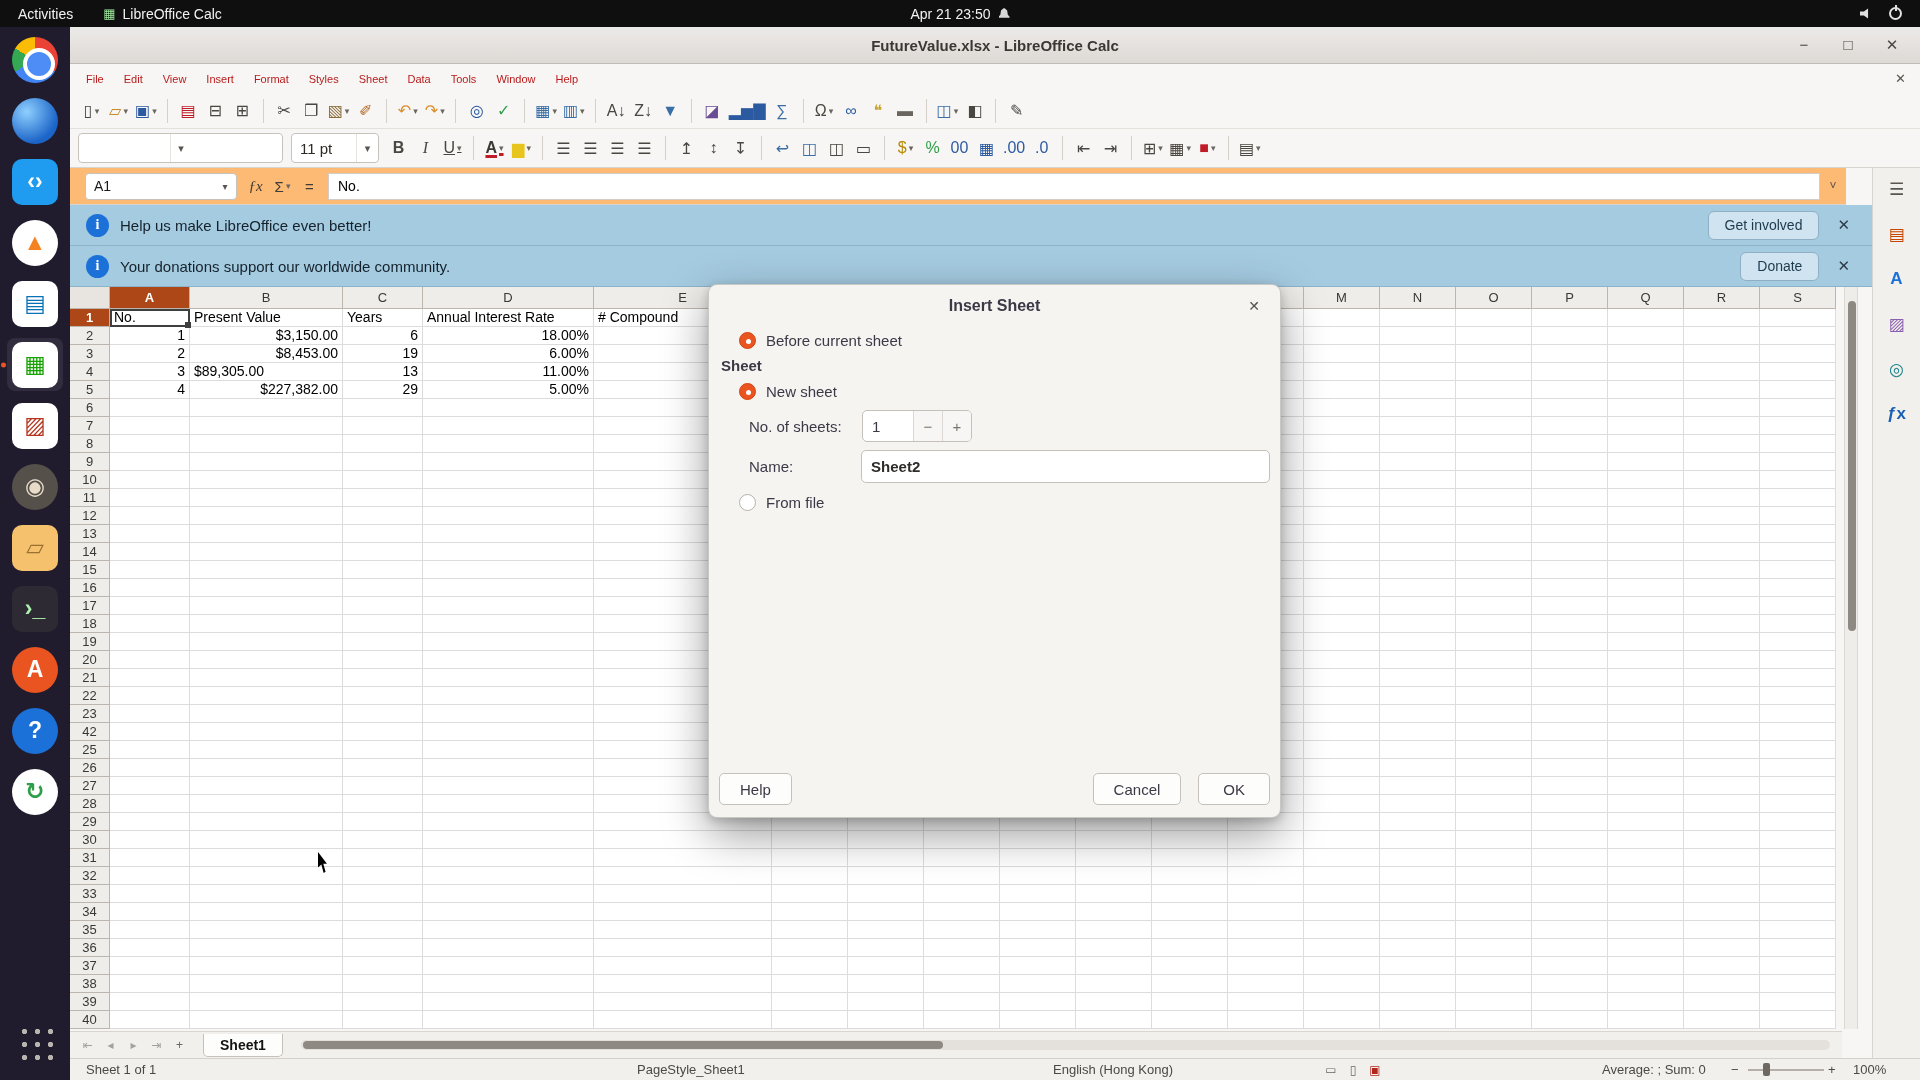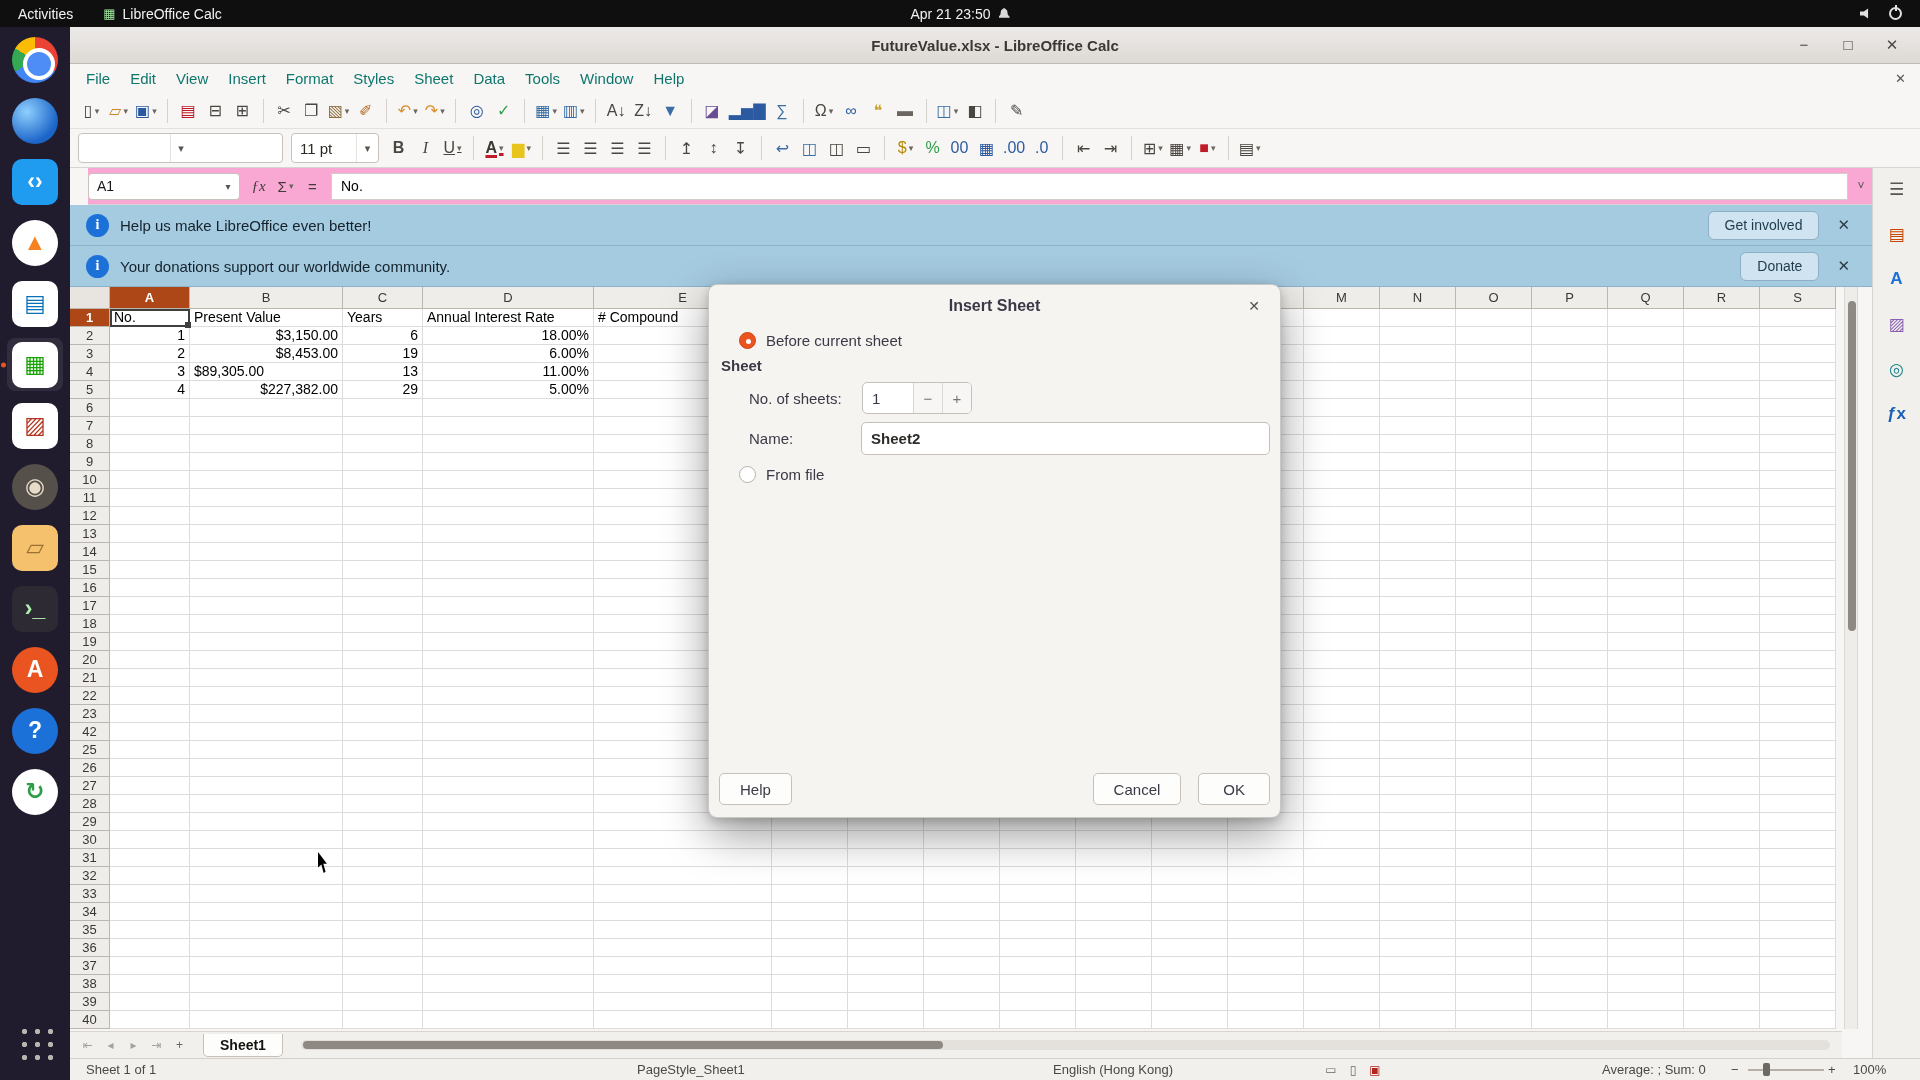--- a/index.html
+++ b/index.html
@@ -44,21 +44,21 @@
   .titlebar {position:absolute;left:70px;top:27px;right:0;height:37px;
              background:linear-gradient(#eceae8,#ddd9d5);border-bottom:1px solid #bfbab4;
              display:flex;align-items:center;z-index:40;}
   .wt-title {position:absolute;left:0;right:0;text-align:center;font-weight:700;font-size:15px;color:#3b3834;}
   .wt-btns {margin-left:auto;display:flex;gap:28px;padding-right:20px;z-index:1;}
   .wbtn {font-size:15px;color:#4a4641;width:16px;text-align:center;}
 
   .menubar {position:absolute;left:70px;top:64px;right:0;height:29px;background:#f7f6f4;
             display:flex;align-items:center;z-index:40;}
   .menu-items {display:flex;padding-left:6px;}
-  .menu-item {padding:3px 10px;font-size:15px;color:#0f766e;border-radius:4px;}
+  .menu-item {padding:3px 10px;font-size:11px;color:#b91c1c;border-radius:4px;}
   .doc-close {margin-left:auto;padding-right:14px;color:#5a554f;font-size:13px;}
 
   .toolbar {position:absolute;left:70px;right:0;background:#f7f6f4;display:flex;align-items:center;z-index:40;}
   .tb1 {top:93px;height:36px;border-bottom:1px solid #e4e0dc;padding-left:8px;}
   .tb2 {top:129px;height:39px;border-bottom:1px solid #d8d4cf;padding-left:8px;gap:6px;}
   .icon-row {display:flex;align-items:center;height:100%;}
   .tbi {min-width:27px;height:28px;padding:0 3px;display:flex;align-items:center;justify-content:center;
         font-size:16px;color:#4a4641;border-radius:4px;white-space:nowrap;}
   .tbi.drop::after {content:"▾";font-size:9px;color:#6a655f;margin-left:2px;}
   .tb-sep {width:1px;height:24px;background:#d5d0ca;margin:0 7px;}
@@ -68,22 +68,22 @@
   .g-fontcolor {text-decoration:underline;text-decoration-color:#c01c28;text-decoration-thickness:3px;color:#3b3834;font-weight:700;}
 
   .combo {height:30px;border:1px solid #c8c2bc;border-radius:4px;background:#fff;
           display:flex;align-items:center;font-size:15px;color:#2d2a26;}
   .combo-val {flex:1;padding:0 8px;white-space:nowrap;overflow:hidden;}
   .combo-arrow {width:22px;height:100%;display:flex;align-items:center;justify-content:center;
                 color:#5a554f;font-size:11px;border-left:1px solid #e6e2dd;}
   .font-name {width:205px;flex-direction:column;}
   .font-size {width:88px;margin-left:2px;}
 
-  .fbar {position:absolute;left:88px;top:168px;width:1786px;height:37px;background:#f9a8d4;
-         border-bottom:1px solid #d8d4cf;display:flex;align-items:center;padding-left:0;z-index:40;}
+  .fbar {position:absolute;left:60px;top:168px;width:1786px;height:37px;background:#fdba74;
+         border-bottom:1px solid #d8d4cf;display:flex;align-items:center;padding-left:25px;z-index:40;}
   .namebox {width:152px;height:27px;background:#fff;border:1px solid #c8c2bc;border-radius:4px;
             display:flex;align-items:center;font-size:14px;color:#1a1917;}
   .nb-val {flex:1;padding-left:8px;}
   .nb-arrow {width:22px;text-align:center;font-size:10px;color:#5a554f;}
   .fb-icons {margin:0 5px;}
   .fb-icons .tbi {font-size:15px;}
   .finput {flex:1;height:27px;background:#fff;border:1px solid #d2cdc8;display:flex;align-items:center;
            padding-left:9px;font-size:14px;color:#000;}
   .fexpand {width:26px;text-align:center;color:#5a554f;font-size:12px;}
 
@@ -1271,20 +1271,24 @@
     <div class="dlg-header">
       <span>Insert Sheet</span>
       <span class="dlg-close">✕</span>
     </div>
     <div class="dlg-body">
       <div class="radio-row">
         <span class="radio checked"></span>
         <span>Before current sheet</span>
       </div>
       <div class="section-label">Sheet</div>
+      <div class="radio-row">
+        <span class="radio checked"></span>
+        <span>New sheet</span>
+      </div>
       <div class="form-row">
         <span class="form-label">No. of sheets:</span>
         <div class="spinbox">
           <span class="spin-val">1</span>
           <span class="spin-btn">−</span>
           <span class="spin-btn">+</span>
         </div>
       </div>
       <div class="form-row">
         <span class="form-label">Name:</span>

